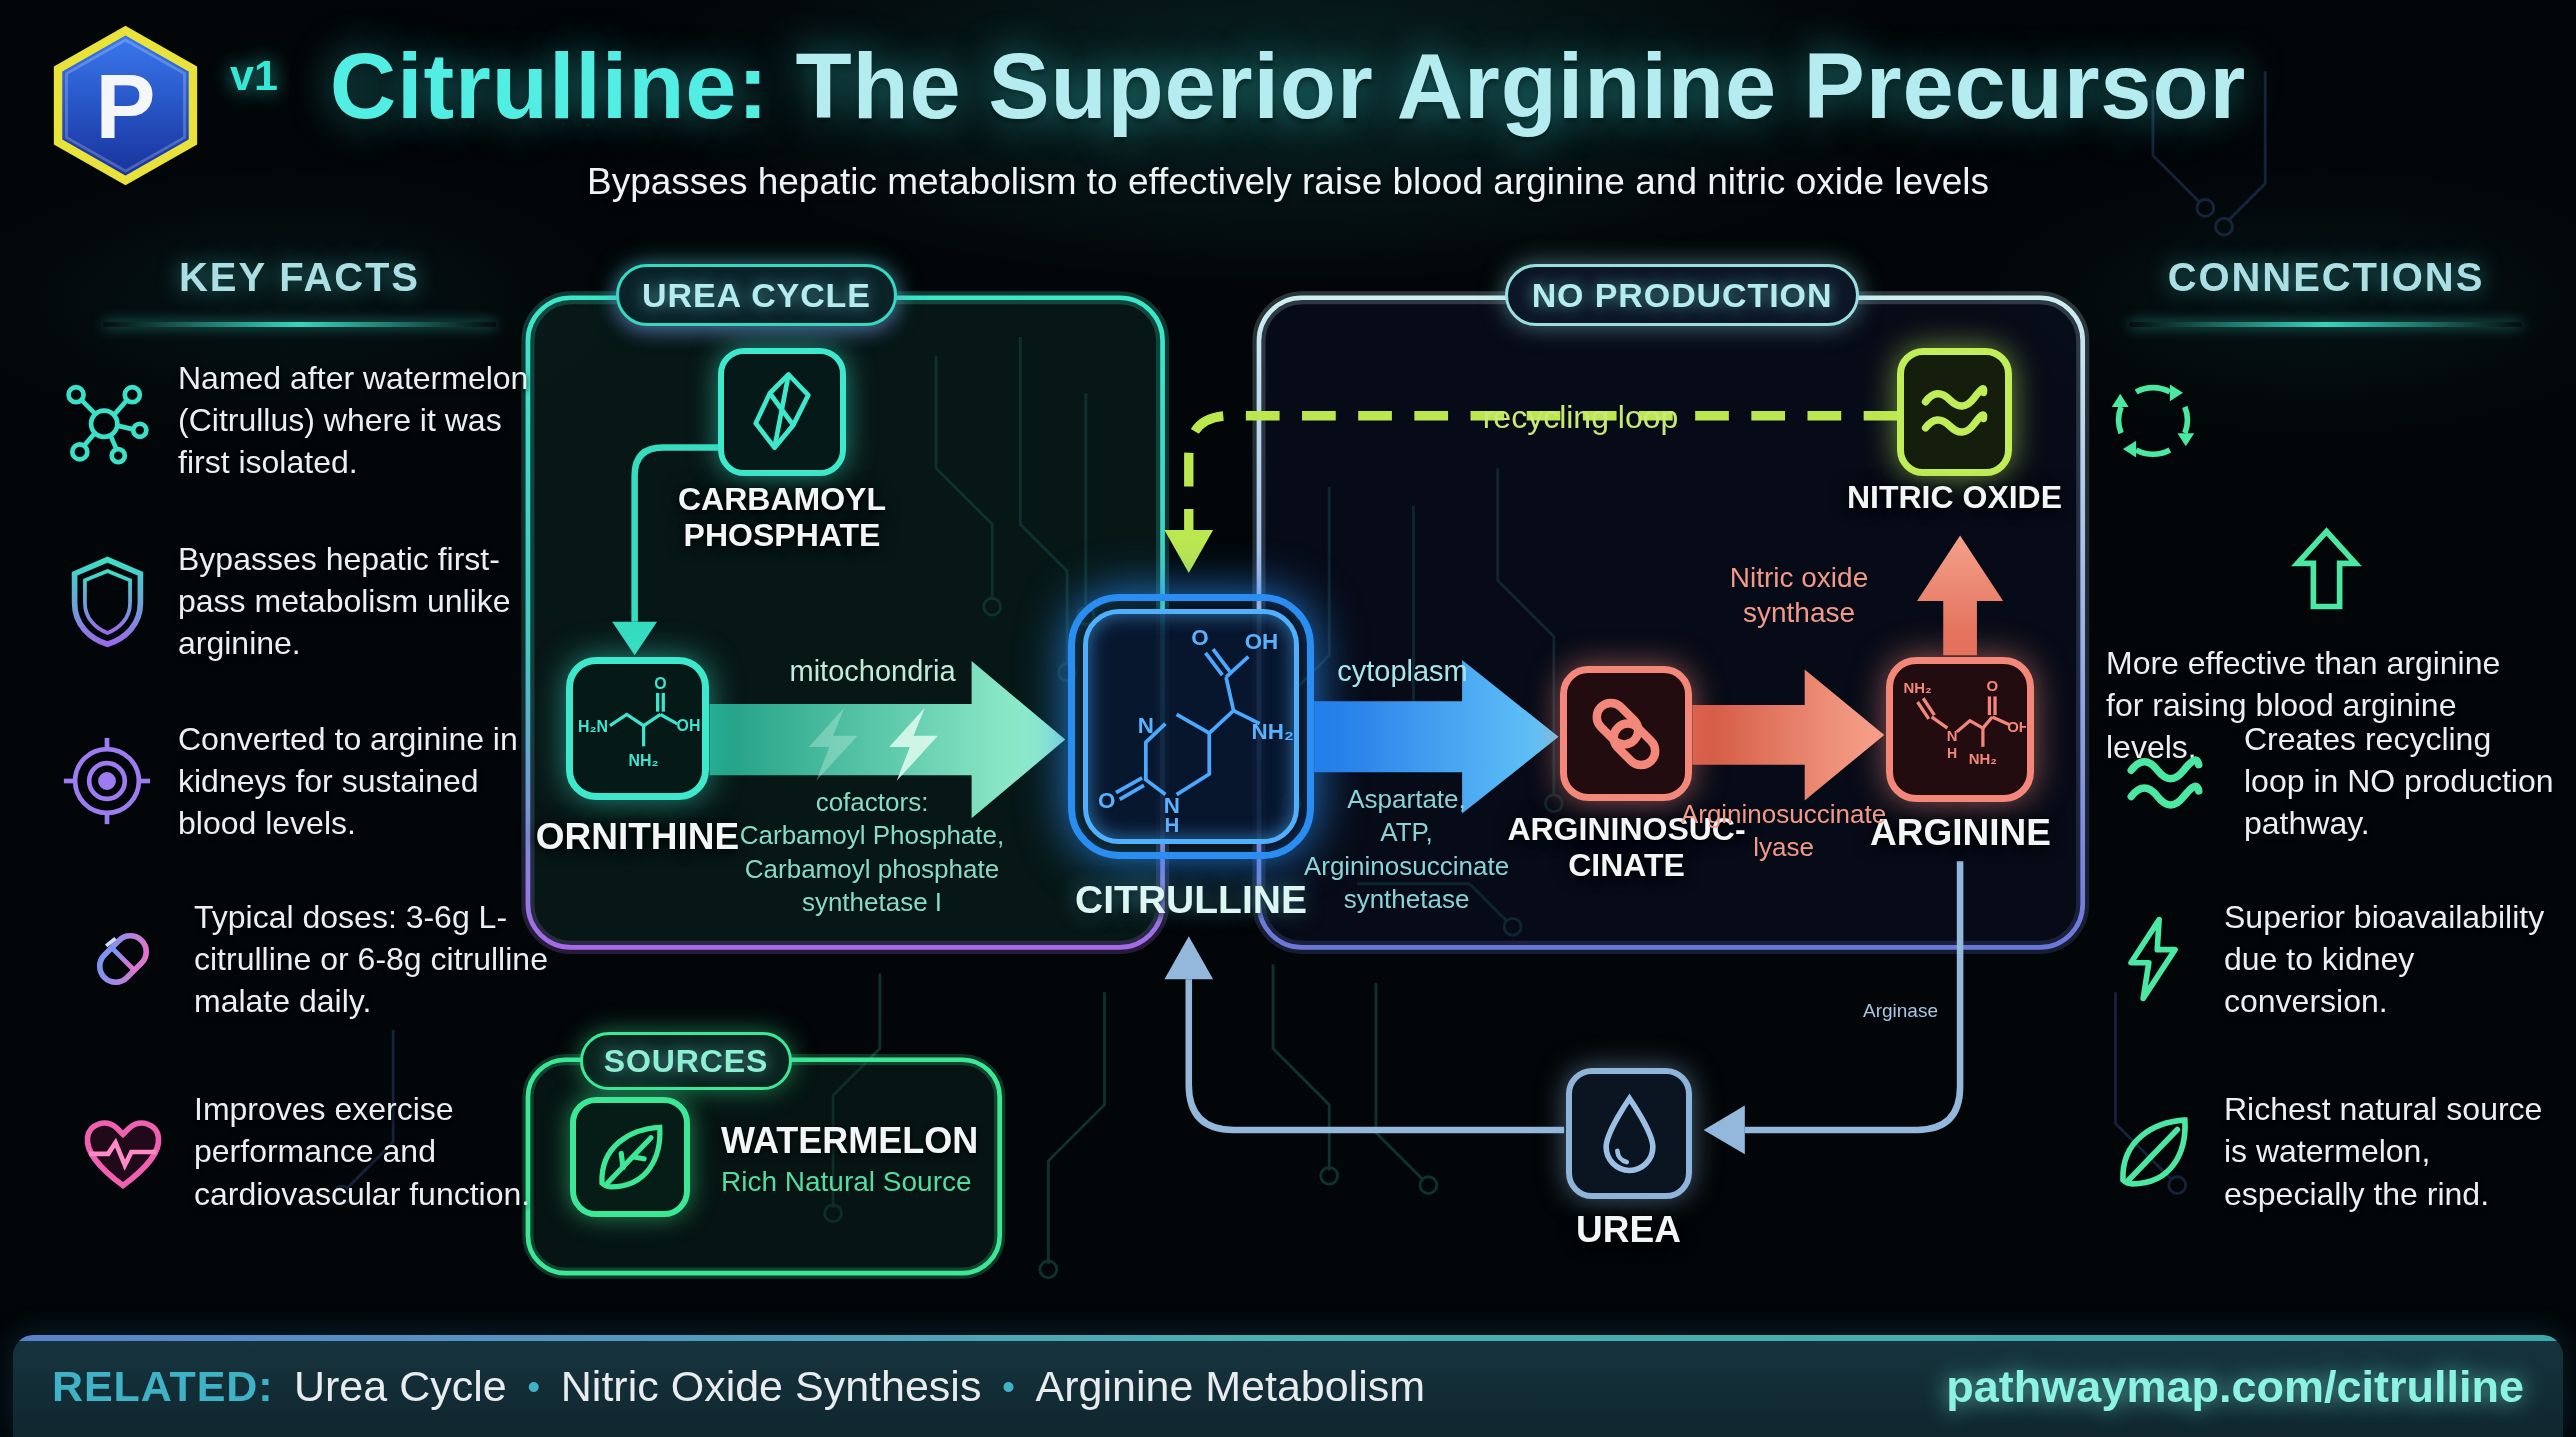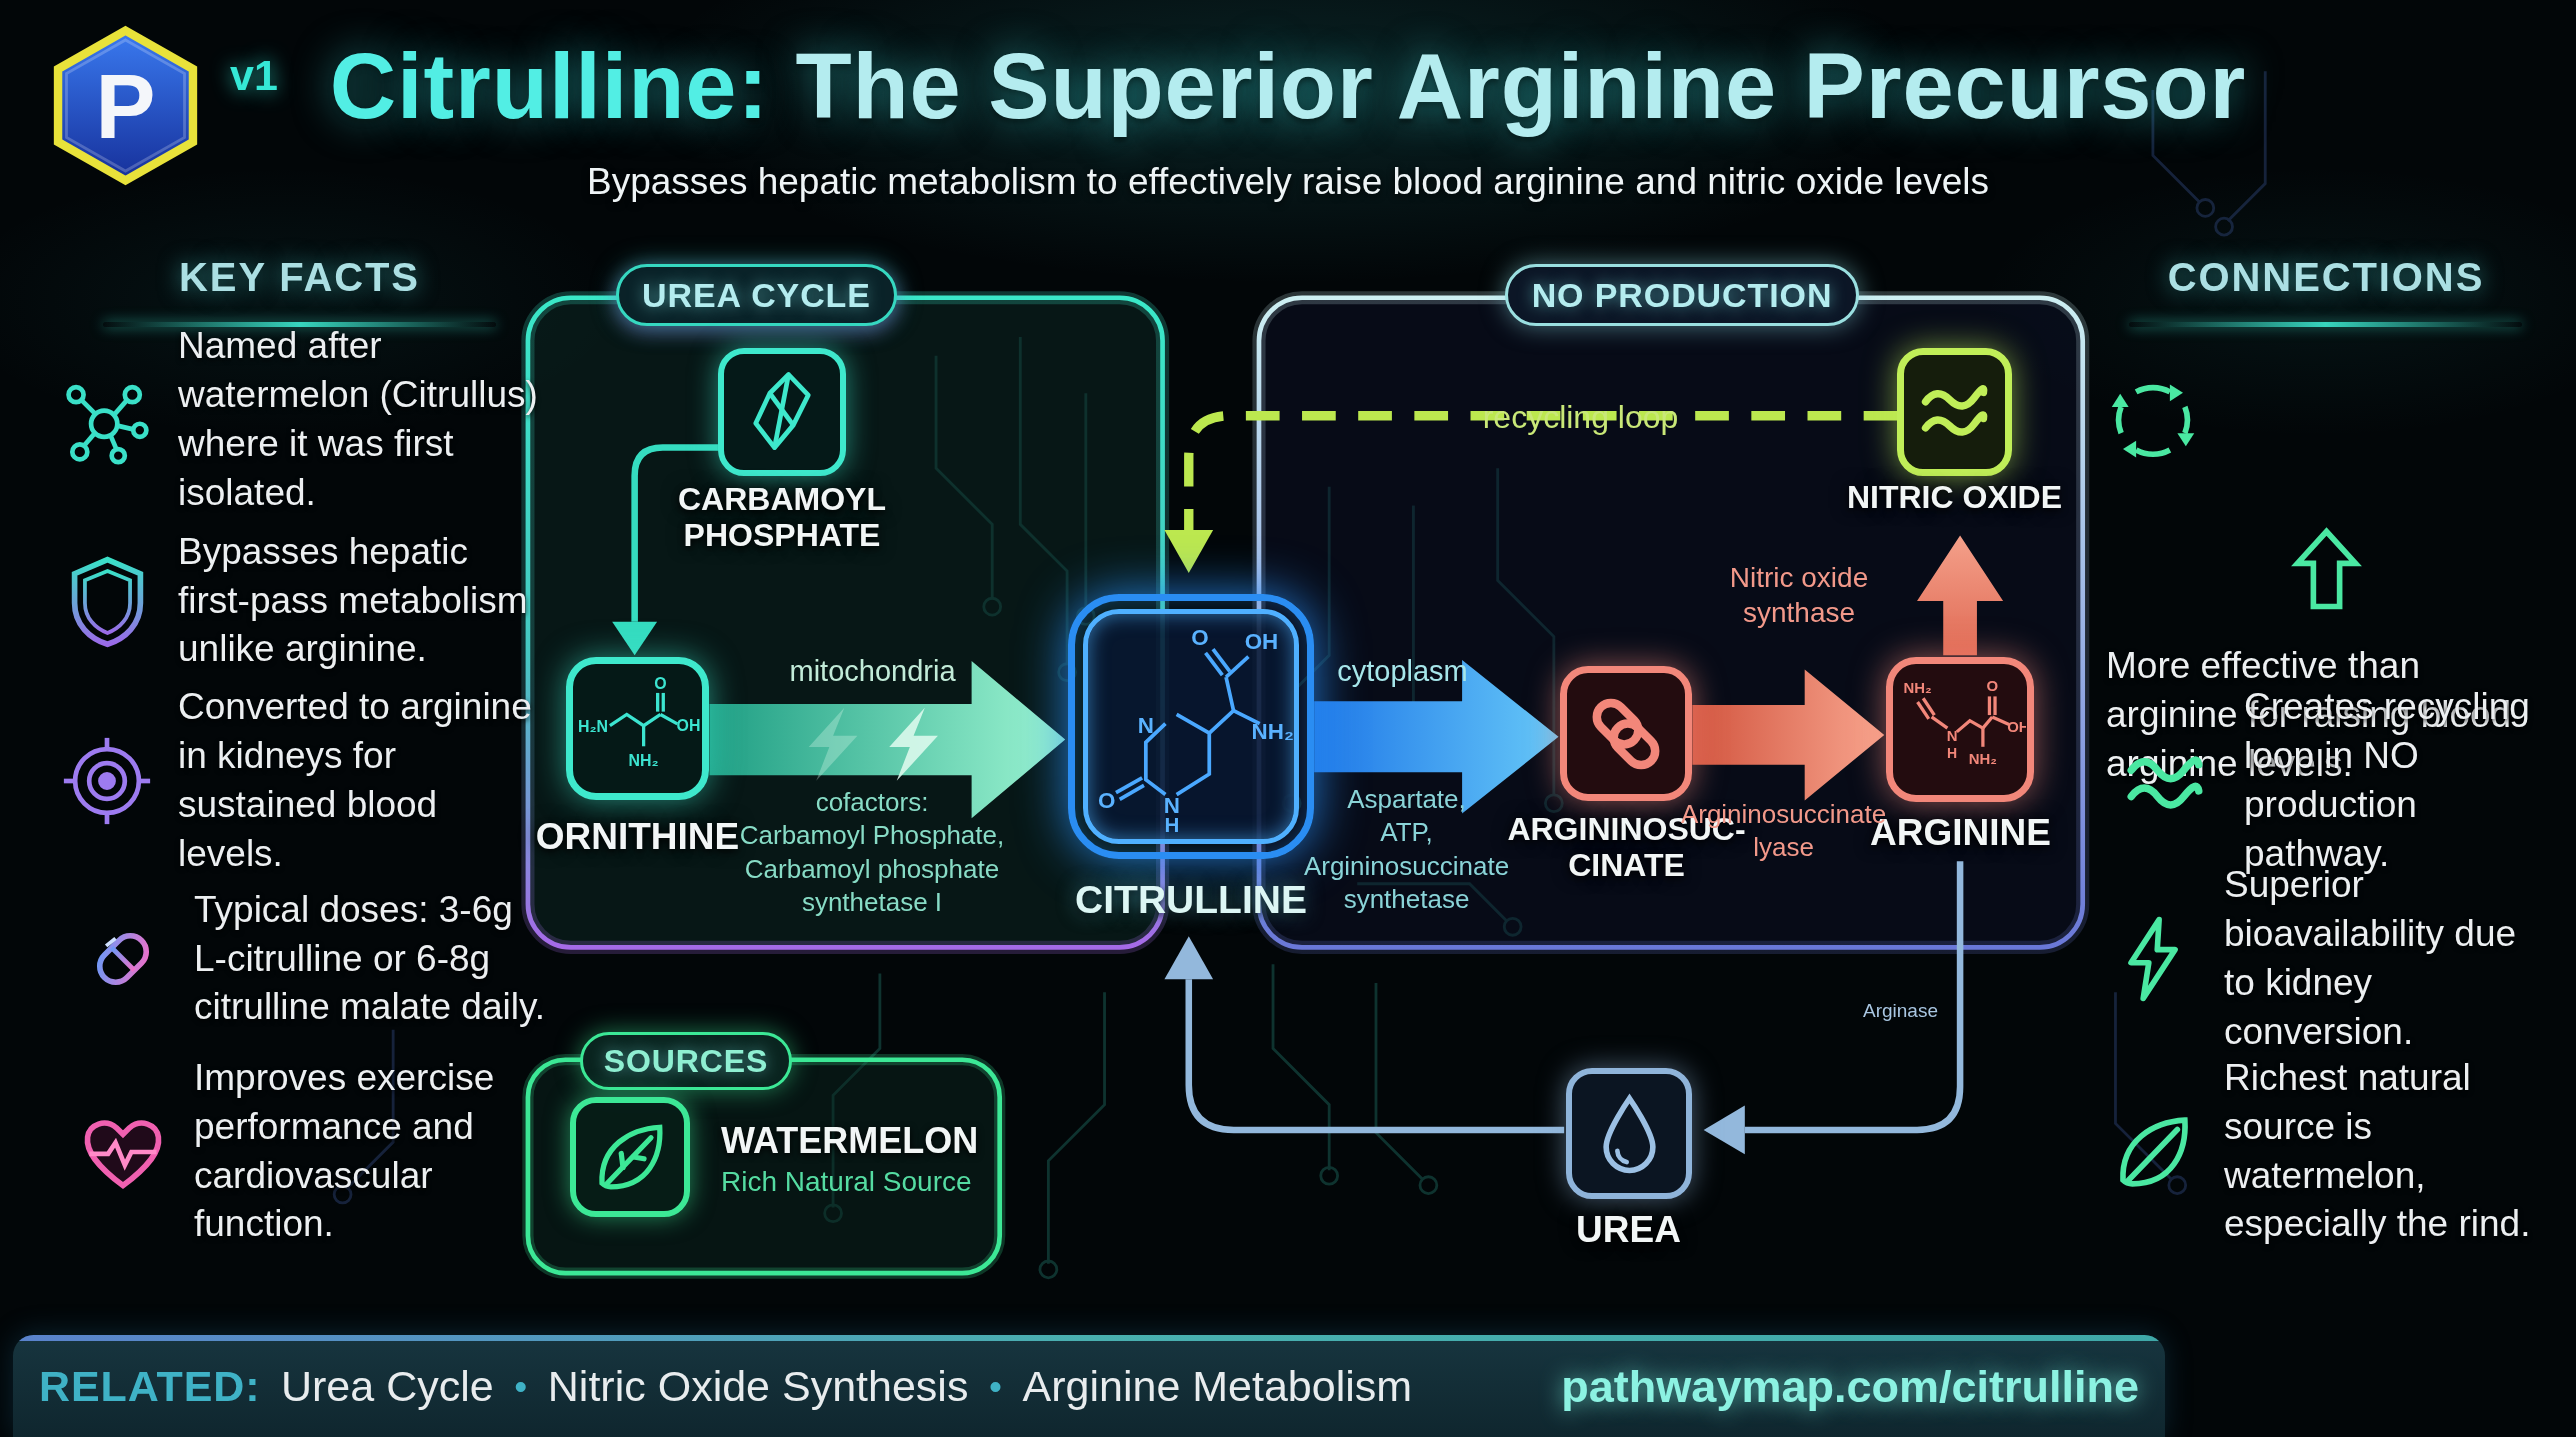--- a/index.html
+++ b/index.html
@@ -28,21 +28,21 @@
               text-shadow:0 1.9px 7.5px rgba(0,0,0,.9); }
 
   
   .col-heading { font-size:40px; font-weight:bold; color:#abdfe3; letter-spacing:1.9px;
                  text-align:center; text-shadow:0 0 22.5px rgba(80,220,220,.55); }
   .heading-rule { height:4.7px; border-radius:2.8px;
                   background:linear-gradient(90deg, rgba(58,224,200,0), rgba(58,224,200,.95), rgba(58,224,200,0));
                   box-shadow:0 0 13px rgba(58,224,200,.6); }
   .fact-row { display:flex; align-items:center; gap:24px; }
   .fact-icon { flex:0 0 94px; display:flex; justify-content:center; }
-  .fact-text { font-size:37px; line-height:1.32; color:#eceff1; text-shadow:0 1.9px 5.6px rgba(0,0,0,.9); }
+  .fact-text { font-size:32px; line-height:1.32; color:#eceff1; text-shadow:0 1.9px 5.6px rgba(0,0,0,.9); }
 
   
   .pill { position:absolute; display:flex; align-items:center; justify-content:center;
           border-radius:34px; font-weight:bold; letter-spacing:0.9px;
           font-size:34px; color:#b4ecef; text-shadow:0 0 15px rgba(120,230,230,.6); }
   .pill-urea { left:616px; top:264px; width:281px; height:62px; background:#0a2228;
                border:3.7px solid #36d8c0; box-shadow:0 0 24px rgba(54,216,192,.5), 0 5.6px 19px rgba(150,90,230,.45); }
   .pill-no { left:1505px; top:264px; width:354px; height:62px; background:#0c1626;
              border:3.7px solid #9adfe0; box-shadow:0 0 24px rgba(140,220,230,.5); }
   .pill-sources { left:580px; top:1032px; width:212px; height:58px; background:#0a241f;
@@ -80,23 +80,23 @@
   .al-cyan { color:#a6e6ea; } .al-cyan-sm { color:#8ad4d8; }
   .al-salmon { color:#f2998a; }
   .al-lime { color:#c9e878; }
   .al-steel { color:#a9c6e2; }
 
   .watermelon-name { left:721px; top:1120px; width:393px; text-align:left; font-size:36px; font-weight:bold; color:#f2f6f6;
                      text-shadow:0 1.9px 7.5px #000; }
   .watermelon-sub { left:721px; top:1166px; width:393px; text-align:left; font-size:28px; color:#55dca2; }
 
   
-  .footer { left:13px; top:1335px; width:2152px; height:103px; border-radius:20.6px 20.6px 0 0;
+  .footer { left:13px; top:1335px; width:2550px; height:103px; border-radius:20.6px 20.6px 0 0;
             background:linear-gradient(180deg,#17353f,#0f262e); overflow:hidden;
-            display:flex; align-items:center; justify-content:space-between; padding:0 26px;
+            display:flex; align-items:center; justify-content:space-between; padding:0 39px;
             box-shadow:0 -1.9px 28px rgba(40,120,160,.25); }
   .footer-topline { position:absolute; left:0; top:0; width:100%; height:5.6px;
             background:linear-gradient(90deg,#5a82cc,#49b0b0,#3fa8a8); }
   .related { font-size:43px; color:#e8ecee; display:flex; align-items:center; gap:20.6px; }
   .related .lbl { font-weight:bold; color:#3fb2c6; letter-spacing:0.9px; }
   .related .dot { color:#3fb2c6; font-size:37px; }
   .site-url { font-size:45px; font-weight:bold; color:#8cf2e2; text-shadow:0 0 22.5px rgba(120,240,220,.75); }
 </style>
 </head>
 <body>

